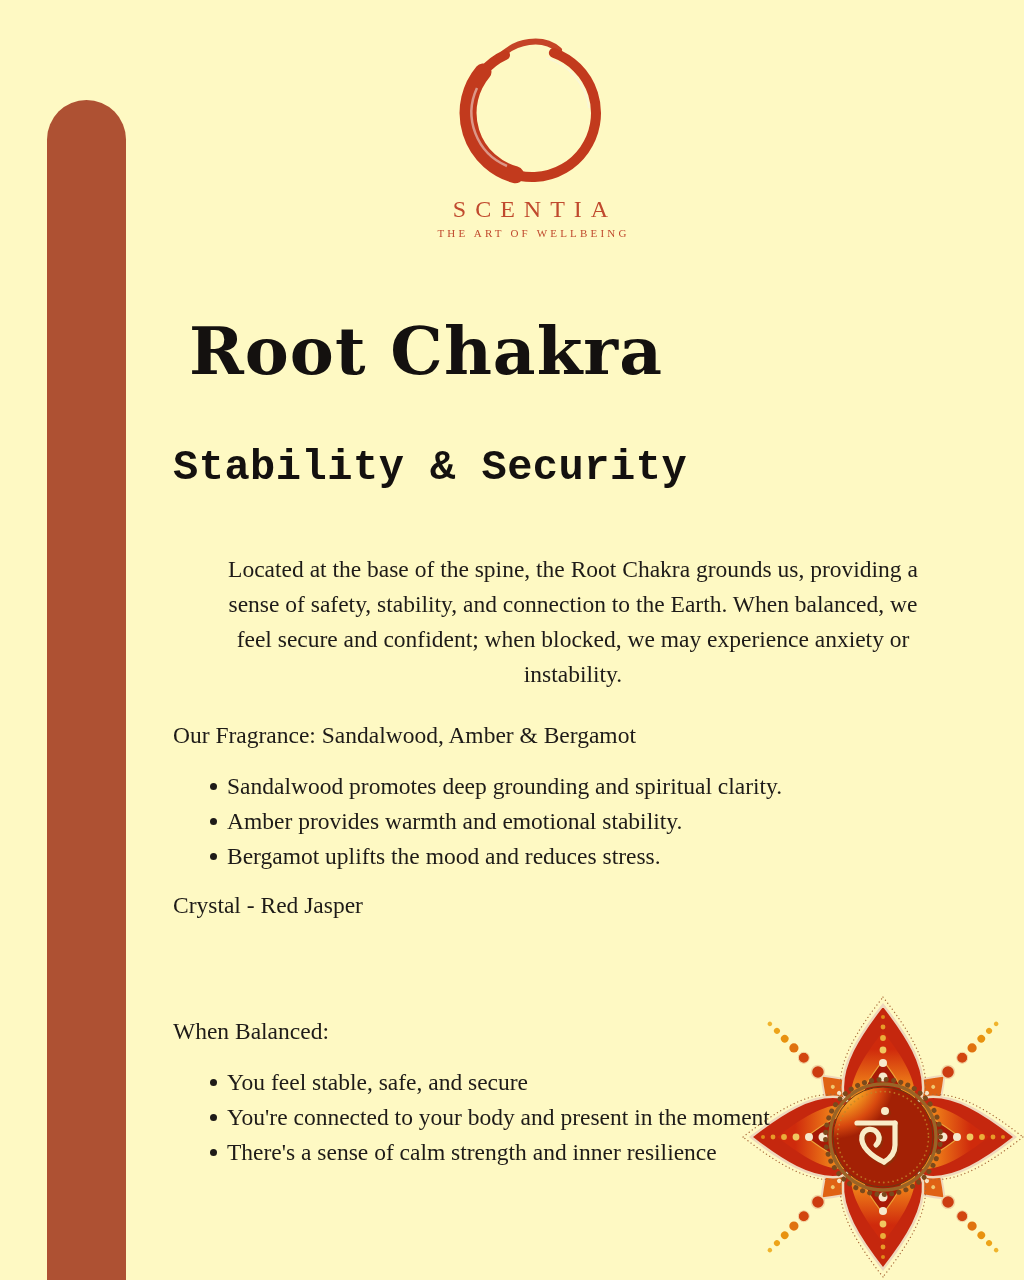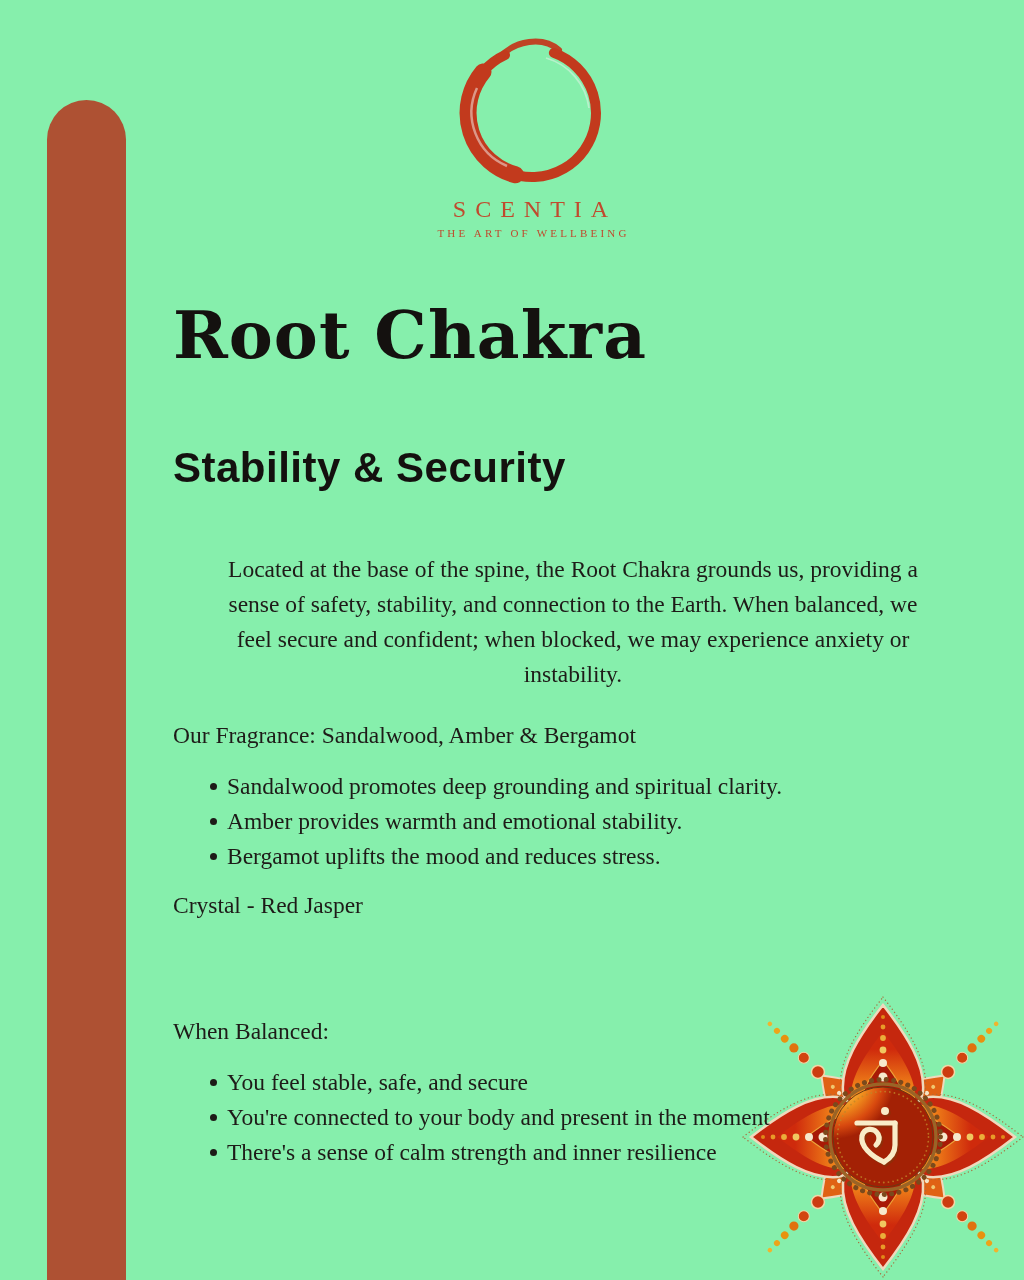--- a/index.html
+++ b/index.html
@@ -1,19 +1,19 @@
 <!DOCTYPE html>
 <html><head>
 <meta charset="utf-8">
 <style>
   html,body { margin:0; padding:0; background:#e8e7e5; }
   .page {
     position:relative;
     width:1024px; height:1280px;
-    background:#86efac;
+    background:#fef9c3;
     overflow:hidden;
     font-family:"Liberation Serif", serif;
     color:#1e1b18;
   }
   
   .side-bar {
     position:absolute; left:47px; top:100px;
     width:79px; height:1180px;
     background:#ae5133;
     border-radius:40px 40px 0 0;
@@ -28,28 +28,28 @@
     font-weight:400; color:#c04a2e;
   }
   .tagline {
     margin-top:4px;
     font-size:11px; letter-spacing:3.2px; text-indent:3px;
     color:#c04a2e;
   }
   
   .sec { position:absolute; left:173px; width:800px; z-index:2; }
   h1.title {
-    margin:0; top:300px;
+    margin:16px; top:300px;
     font-family:"DejaVu Serif", serif; font-weight:800;
     font-size:66px; line-height:70px; letter-spacing:1px;
     color:#14110f;
   }
   h2.subtitle {
     margin:0; top:443px;
-    font-family:Liberation Sans, sans-serif; font-weight:800;
+    font-family:Liberation Mono, monospace; font-weight:800;
     font-size:42px; line-height:50px; letter-spacing:0.5px;
     color:#14110f;
   }
   .body-line { font-size:23.5px; line-height:35px; }
   .intro   { top:552px;text-align:center; }
   .fragrance { top:718px; }
   .details { top:888px; }
   .balanced { top:1014px; }
   ul.blist { list-style:none; margin:16px; padding:0; }
   ul.blist li {

